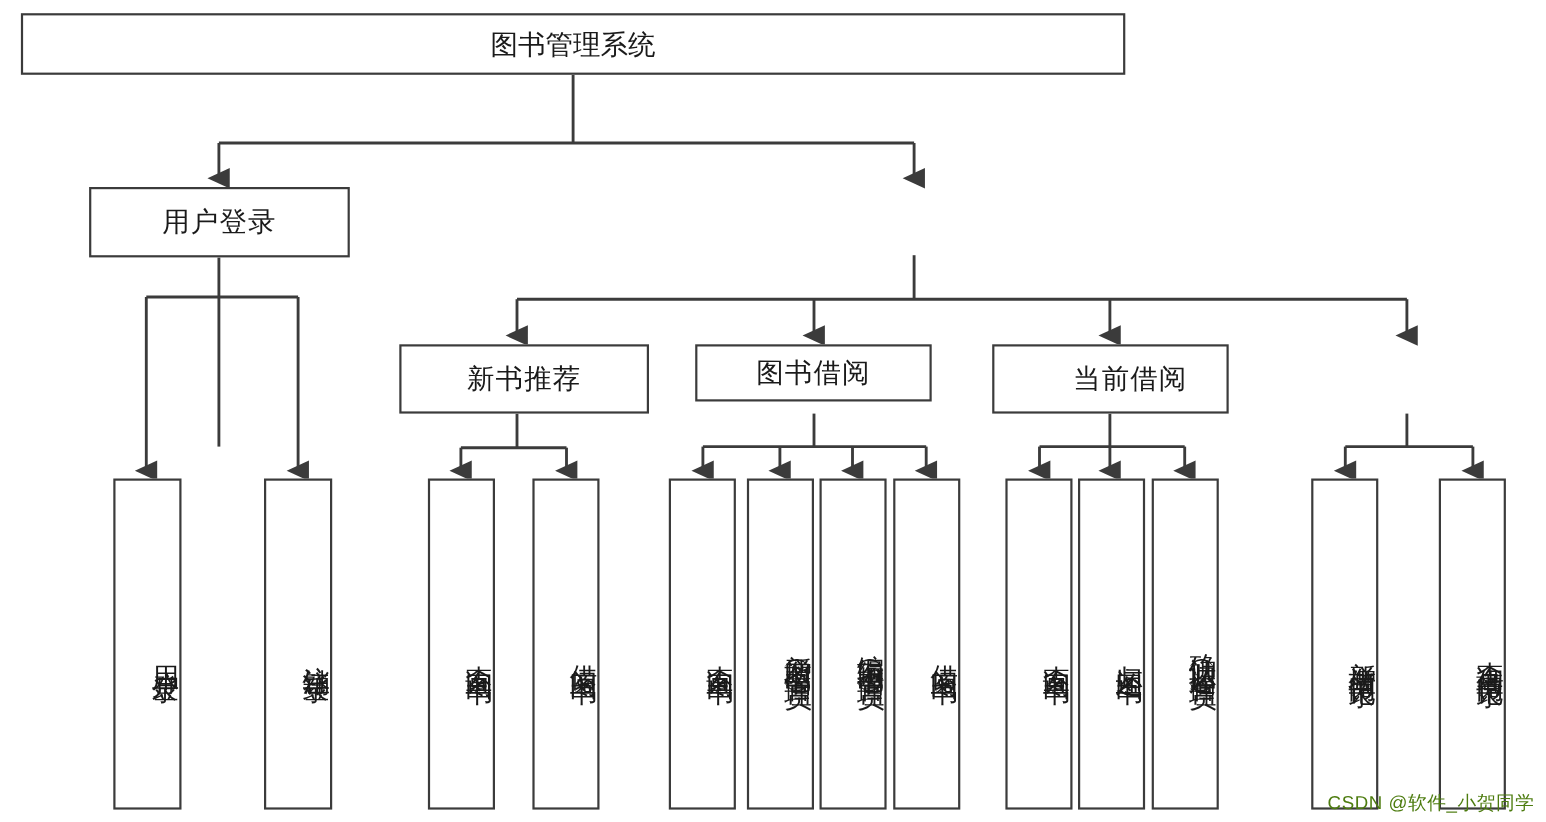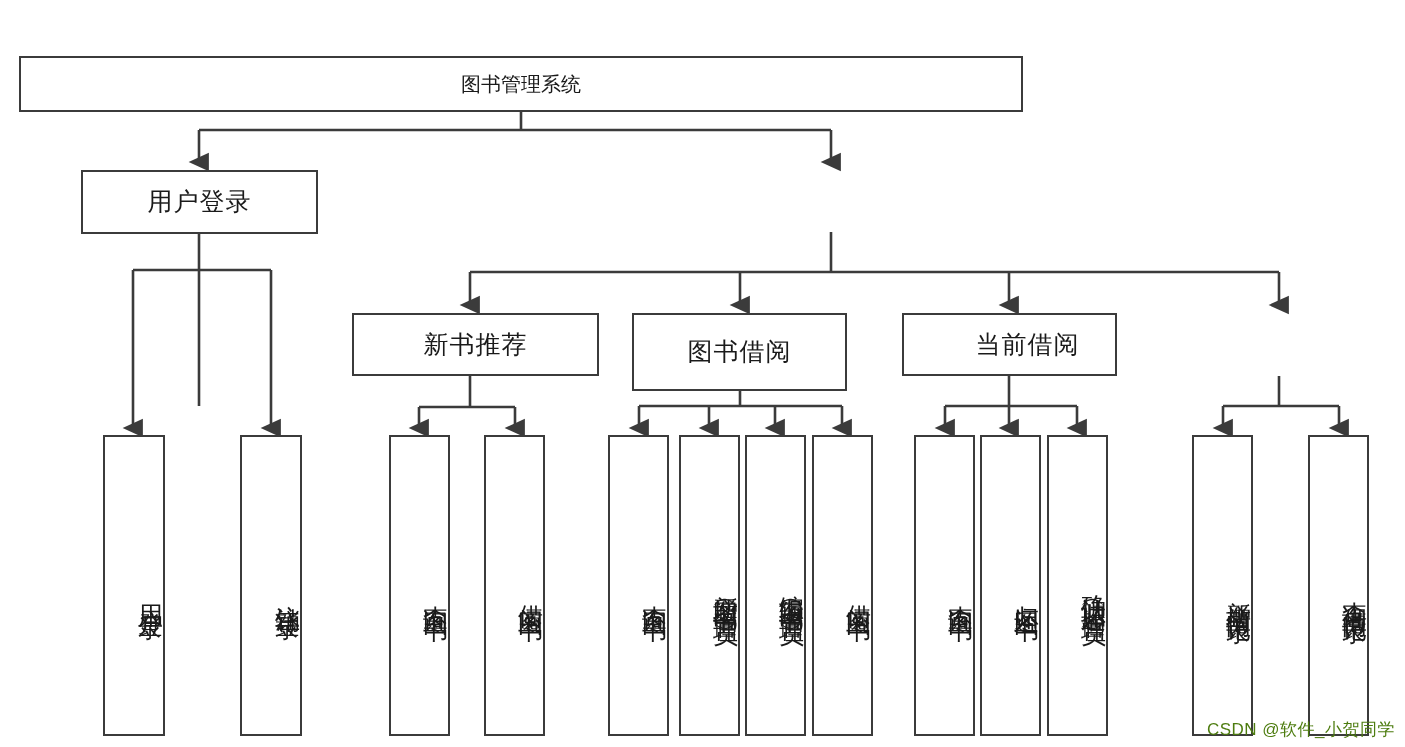--- a/index.html
+++ b/index.html
@@ -28,21 +28,21 @@
     display:flex;
     align-items:center;
     justify-content:center;
     color:#1a1a1a;
   }
   .node.h{
     font-size:25px;
     letter-spacing:1px;
     line-height:1.2;
   }
-  .node.root{ font-size:20px;margin-top:44px; }
+  .node.root{ font-size:25px; }
   .node.v{
     font-size:25px;
     writing-mode:vertical-rl;
     text-orientation:upright;
     align-items:flex-start;
     justify-content:center;
     padding-top:14px;
     letter-spacing:4px;
     line-height:1.05;
   }
@@ -119,24 +119,24 @@
   </svg>
 
   <div class="node root" style="left:19px; top:12px; width:1004px; height:56px;">
     <span>图书管理系统</span>
   </div>
 
   <div class="node h" style="left:81px; top:170px; width:237px; height:64px;">
     <span>用户登录</span>
   </div>
 
-  <div class="node h" style="left:352px; top:313px; width:247px; height:63px;">
+  <div class="node h" style="left:363px; top:313px; width:227px; height:63px;">
     <span>新书推荐</span>
   </div>
-  <div class="node h" style="left:632px; top:313px; width:215px; height:78px;">
+  <div class="node h" style="left:632px; top:313px; width:215px; height:52px;">
     <span>图书借阅</span>
   </div>
   <div class="node h" style="left:902px; top:313px; width:215px; height:63px;padding-left:36px;">
     <span>当前借阅</span>
   </div>
 
   <div class="node v" style="left:103px; top:435px; width:62px; height:301px;">
     <span class="vtext">用户登录</span>
   </div>
   <div class="node v" style="left:240px; top:435px; width:62px; height:301px;">

